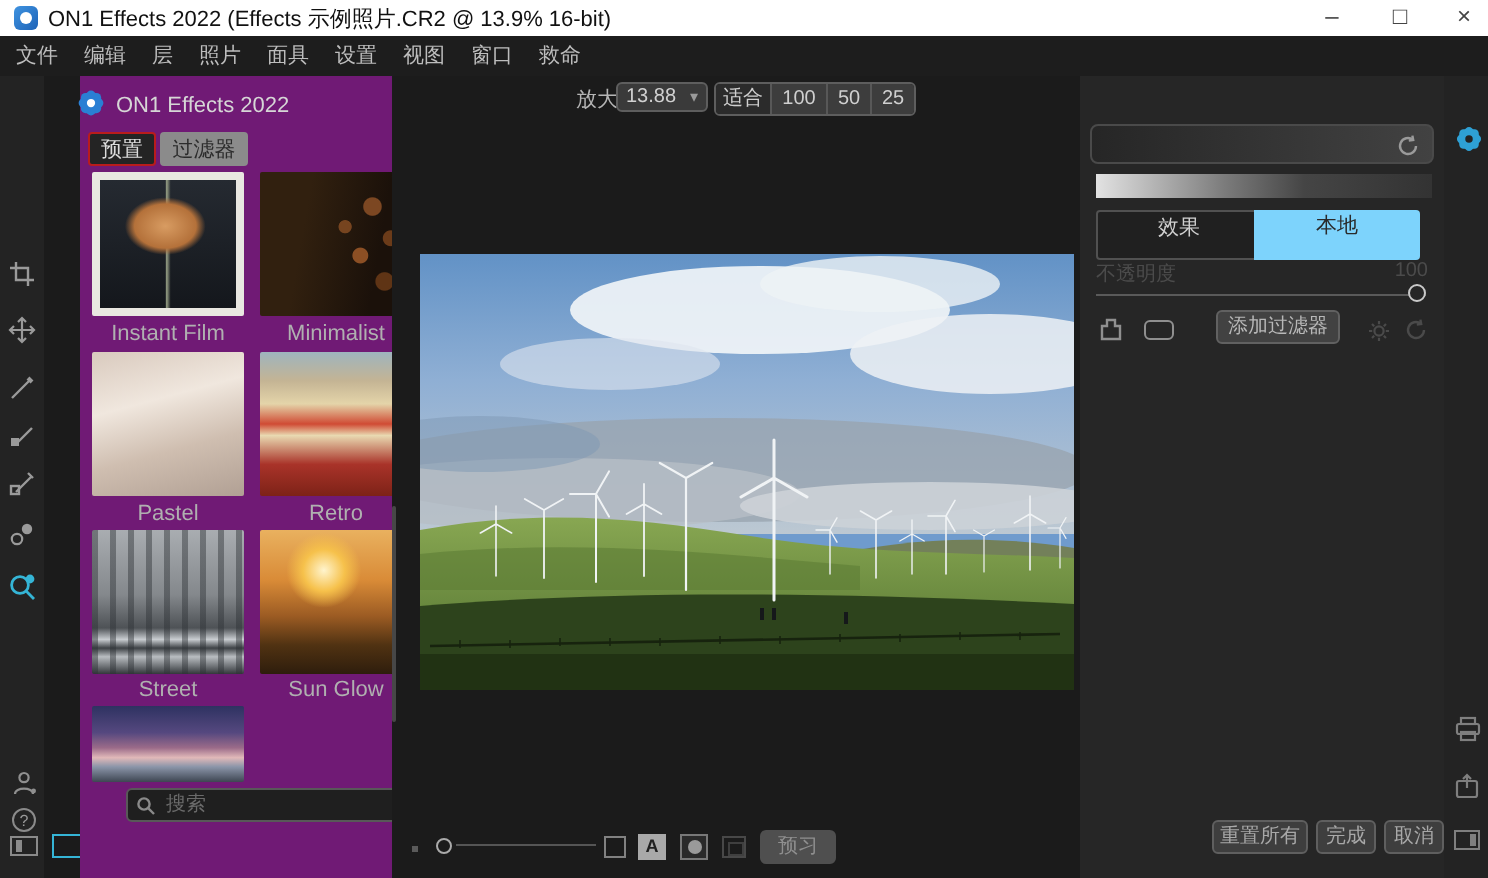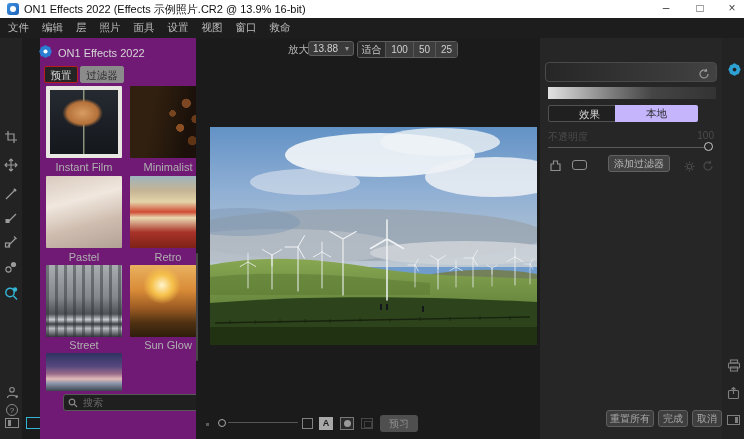--- a/index.html
+++ b/index.html
@@ -91,23 +91,23 @@
   #proof-icon{left:361px;top:418px;width:12px;height:11px;border:1px solid #484848;box-sizing:border-box;}
   #proof-icon::after{content:"";position:absolute;left:2px;top:2px;width:6px;height:5px;border:1px solid #3f3f3f;}
   #preview-btn{left:380px;top:415px;width:38px;height:17px;background:#4f4f4f;border-radius:3px;
       color:#8f8f8f;font-size:10px;text-align:center;line-height:17px;}
   
   #amt-box{left:5px;top:24px;width:172px;height:20px;border:1px solid #4a4a4a;border-radius:4px;
       background:linear-gradient(90deg,#262626,#3b3b3b 75%,#424242);box-sizing:border-box;}
   #amt-reset-icon{left:158px;top:28px;width:12px;height:12px;}
   #grad-bar{left:8px;top:49px;width:168px;height:12px;
       background:linear-gradient(90deg,#e2e2e2 0%,#bdbdbd 14%,#7c7c7c 38%,#454545 62%,#333 100%);}
-  .rp-tab{top:67px;height:17px;line-height:17px;font-size:10.5px;text-align:center;box-sizing:border-box;}
+  .rp-tab{top:67px;height:25px;line-height:17px;font-size:10.5px;text-align:center;box-sizing:border-box;}
   #rp-tab-effects{left:8px;width:83px;background:#202020;border:1px solid #515151;color:#cfcfcf;border-radius:2px 0 0 2px;}
-  #rp-tab-local{left:75px;width:83px;background:#c4b5fd;color:#2a2a2a;border-radius:0 2px 2px 0;}
+  #rp-tab-local{left:87px;width:83px;background:#7dd3fc;color:#2a2a2a;border-radius:0 2px 2px 0;}
   #opacity-label{left:8px;top:92px;font-size:10px;color:#4b4b4b;}
   #opacity-value{left:150px;top:92px;width:24px;text-align:right;font-size:10px;color:#4b4b4b;}
   #op-track{left:8px;top:109px;width:165px;height:1px;background:#5a5a5a;}
   #op-handle{left:164px;top:104px;width:9px;height:9px;border:1.5px solid #c9c9c9;border-radius:50%;
       background:#262626;box-sizing:border-box;}
   #maskshape-icon{left:9px;top:120px;width:13px;height:13px;}
   #maskrect-icon{left:32px;top:122px;width:15px;height:10px;border:1.5px solid #8f8f8f;border-radius:3px;box-sizing:border-box;}
   #add-filter-btn{left:68px;top:117px;width:62px;height:17px;background:#424242;border:1px solid #616161;
       border-radius:3px;color:#b8b8b8;font-size:10px;text-align:center;line-height:16px;box-sizing:border-box;}
   #rp-gear-icon{left:144px;top:120px;width:11px;height:11px;}

